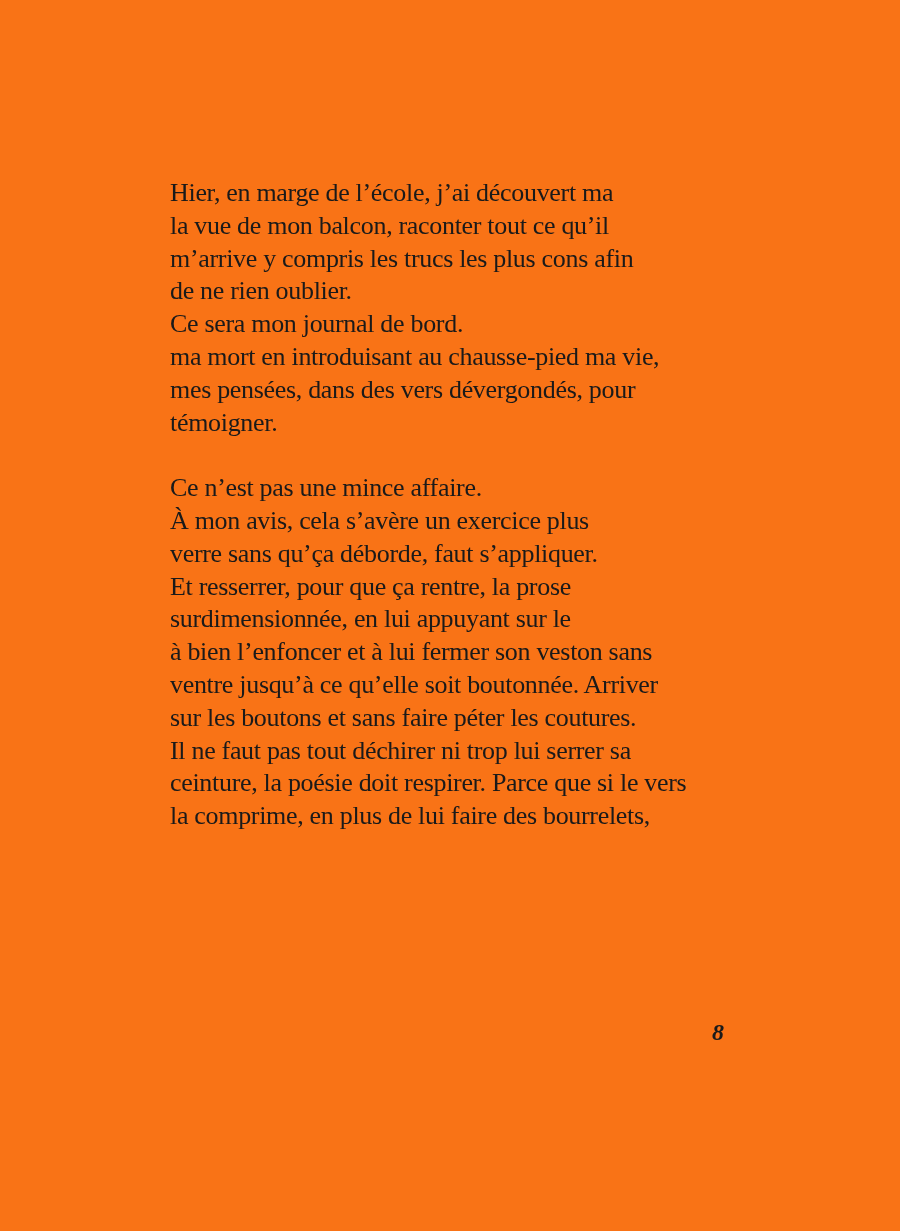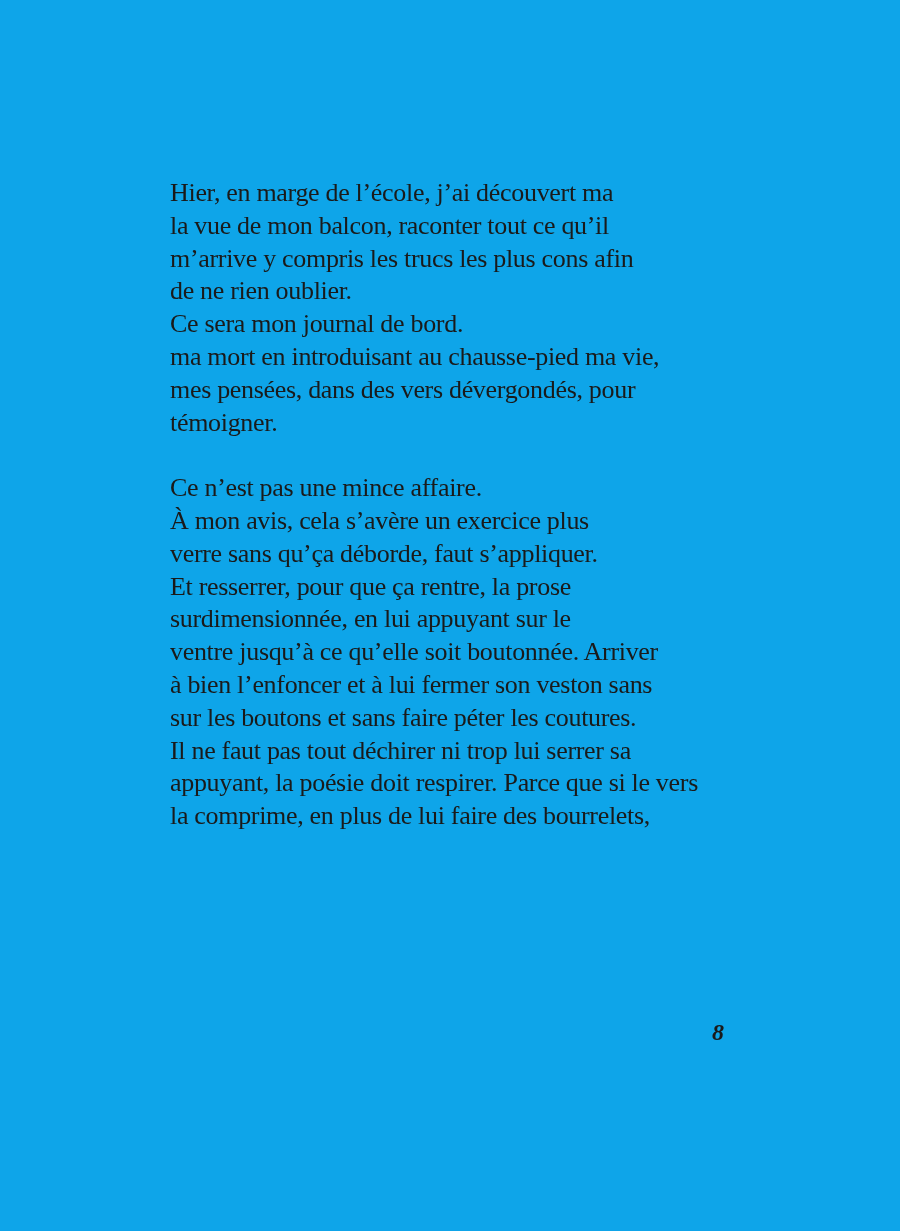--- a/index.html
+++ b/index.html
@@ -9,21 +9,21 @@
   body {
     width: 900px;
     height: 1231px;
     background: #ffffff;
     font-family: "Liberation Serif", serif;
   }
   .page {
     position: relative;
     width: 900px;
     height: 1231px;
-    background: #0ea5e9;
+    background: #f97316;
     overflow: hidden;
   }
   .text-block {
     position: absolute;
     left: 170px;
     top: 177px;
     width: 600px;
     font-size: 26px;
     line-height: 32.8px;
     letter-spacing: -0.012em;
@@ -55,21 +55,21 @@
       <div class="line">Ce sera mon journal de bord.</div>
       <div class="line">ma mort en introduisant au chausse-pied ma vie,</div>
       <div class="line">mes pensées, dans des vers dévergondés, pour</div>
       <div class="line">témoigner.</div>
       <div class="line">&nbsp;</div>
       <div class="line">Ce n’est pas une mince affaire.</div>
       <div class="line">À mon avis, cela s’avère un exercice plus</div>
       <div class="line">verre sans qu’ça déborde, faut s’appliquer.</div>
       <div class="line">Et resserrer, pour que ça rentre, la prose</div>
       <div class="line">surdimensionnée, en lui appuyant sur le</div>
+      <div class="line">à bien l’enfoncer et à lui fermer son veston sans</div>
       <div class="line">ventre jusqu’à ce qu’elle soit boutonnée. Arriver</div>
-      <div class="line">à bien l’enfoncer et à lui fermer son veston sans</div>
       <div class="line">sur les boutons et sans faire péter les coutures.</div>
       <div class="line">Il ne faut pas tout déchirer ni trop lui serrer sa</div>
-      <div class="line">appuyant, la poésie doit respirer. Parce que si le vers</div>
+      <div class="line">ceinture, la poésie doit respirer. Parce que si le vers</div>
       <div class="line">la comprime, en plus de lui faire des bourrelets,</div>
     </div>
   <span class="page-number">8</span>
 </div>
 
 </body></html>

